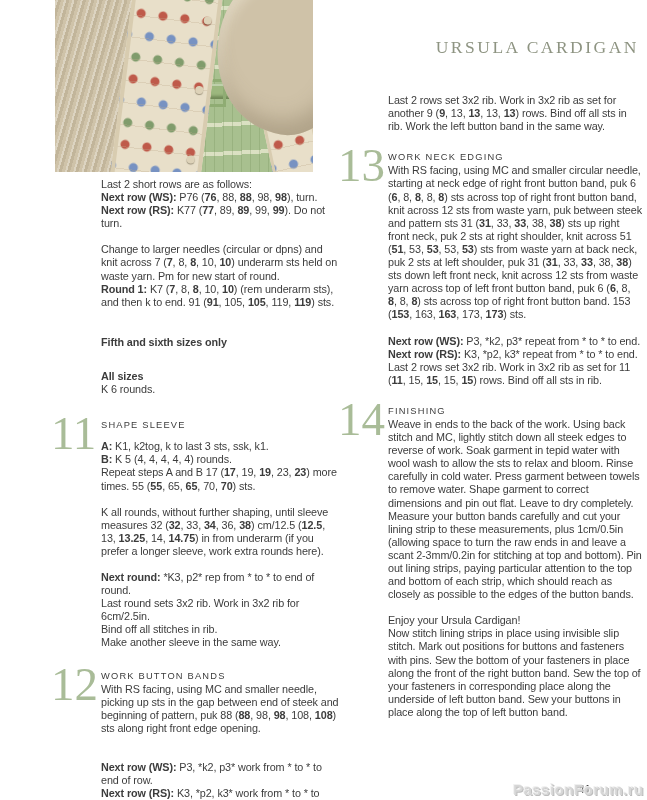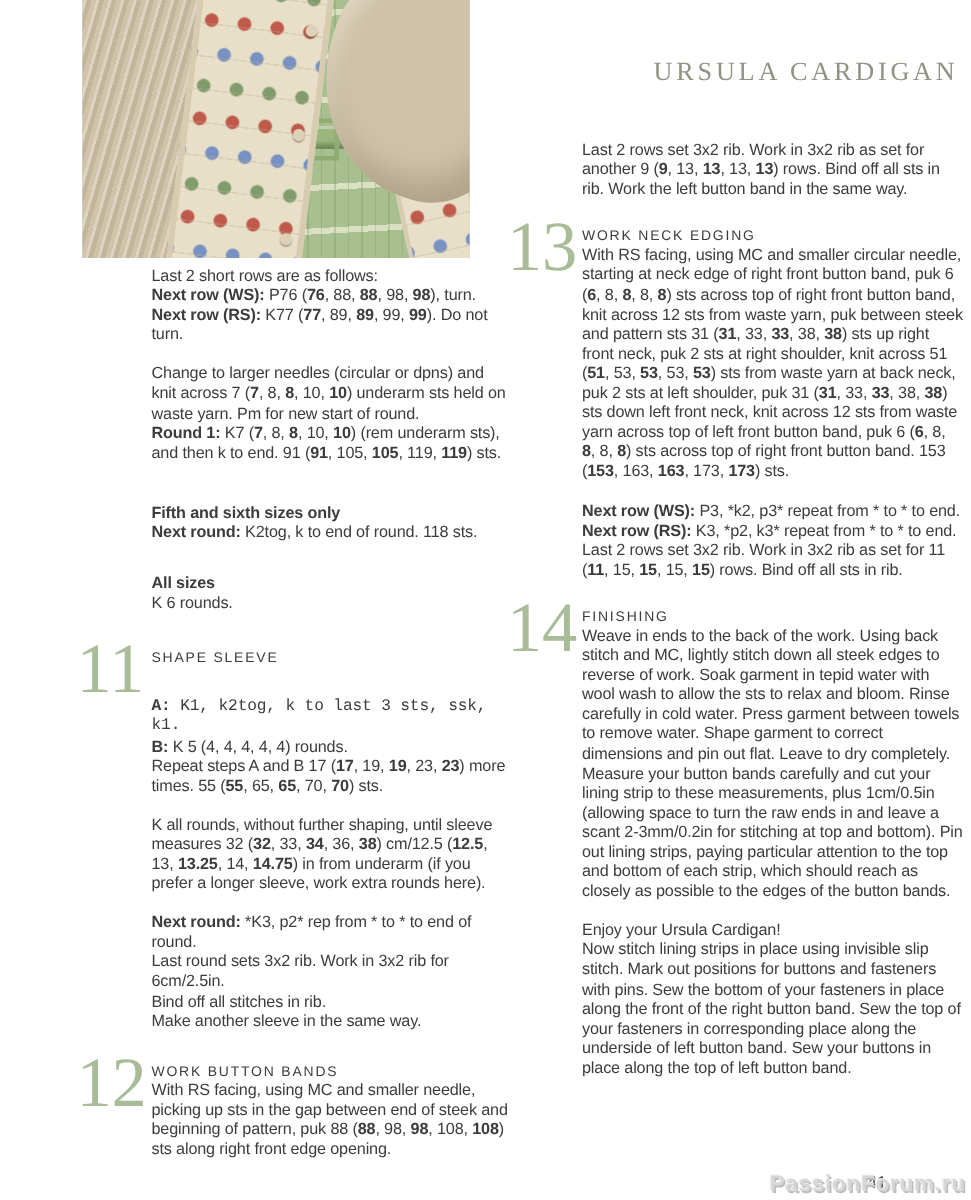--- a/index.html
+++ b/index.html
@@ -83,28 +83,27 @@
 
   <div class="title">URSULA CARDIGAN</div>
 
   <div class="col col-left" id="col-left">
       <p><span>Last 2 short rows are as follows:</span></p>
       <p><b>Next row (WS):</b><span> P76 (</span><b>76</b><span>, 88, </span><b>88</b><span>, 98, </span><b>98</b><span>), turn.</span></p>
       <p><b>Next row (RS):</b><span> K77 (</span><b>77</b><span>, 89, </span><b>89</b><span>, 99, </span><b>99</b><span>). Do not turn.</span></p>
       <p style="margin-top: 13px;"><span>Change to larger needles (circular or dpns) and knit across 7 (</span><b>7</b><span>, 8, </span><b>8</b><span>, 10, </span><b>10</b><span>) underarm sts held on waste yarn. Pm for new start of round.</span></p>
       <p><b>Round 1:</b><span> K7 (</span><b>7</b><span>, 8, </span><b>8</b><span>, 10, </span><b>10</b><span>) (rem underarm sts), and then k to end. 91 (</span><b>91</b><span>, 105, </span><b>105</b><span>, 119, </span><b>119</b><span>) sts.</span></p>
       <p style="margin-top: 27px;"><b>Fifth and sixth sizes only</b></p>
-      <p><b>Next round:</b><span> K2tog, k to end of round. 118 sts.</span></p>
       <p style="margin-top: 21px;"><b>All sizes</b></p>
       <p><span>K 6 rounds.</span></p>
       <div class="section" style="margin-top: 21px;">
         <span class="secnum">11</span>
         <span class="secheading">SHAPE SLEEVE</span>
       </div>
-      <p style="margin-top: 20px; font-family: Liberation Mono, monospace;"><b>A:</b><span> K1, k2tog, k to last 3 sts, ssk, k1.</span></p>
+      <p style="margin-top: 8px;"><b>A:</b><span> K1, k2tog, k to last 3 sts, ssk, k1.</span></p>
       <p><b>B:</b><span> K 5 (4, 4, 4, 4, 4) rounds.</span></p>
       <p><span>Repeat steps A and B 17 (</span><b>17</b><span>, 19, </span><b>19</b><span>, 23, </span><b>23</b><span>) more times. 55 (</span><b>55</b><span>, 65, </span><b>65</b><span>, 70, </span><b>70</b><span>) sts.</span></p>
       <p style="margin-top: 13px;"><span>K all rounds, without further shaping, until sleeve measures 32 (</span><b>32</b><span>, 33, </span><b>34</b><span>, 36, </span><b>38</b><span>) cm/12.5 (</span><b>12.5</b><span>, 13, </span><b>13.25</b><span>, 14, </span><b>14.75</b><span>) in from underarm (if you prefer a longer sleeve, work extra rounds here).</span></p>
       <p style="margin-top: 13px;"><b>Next round:</b><span> *K3, p2* rep from * to * to end of round.</span></p>
       <p><span>Last round sets 3x2 rib. Work in 3x2 rib for 6cm/2.5in.</span></p>
       <p><span>Bind off all stitches in rib.</span></p>
       <p style=""><span>Make another sleeve in the same way.</span></p>
       <div class="section" style="margin-top: 18px;">
         <span class="secnum">12</span>
         <span class="secheading">WORK BUTTON BANDS</span>

